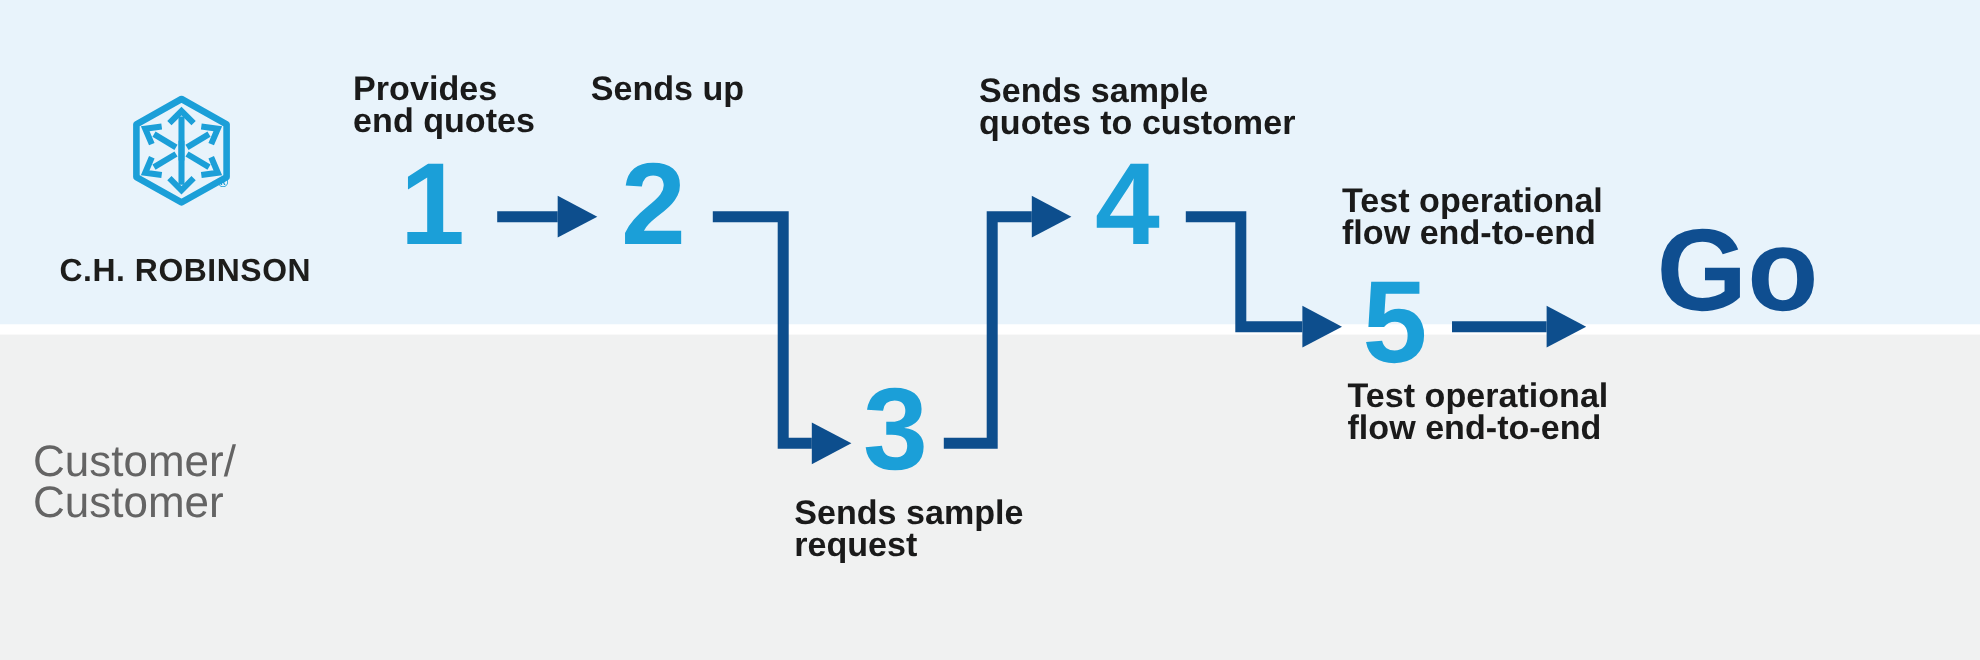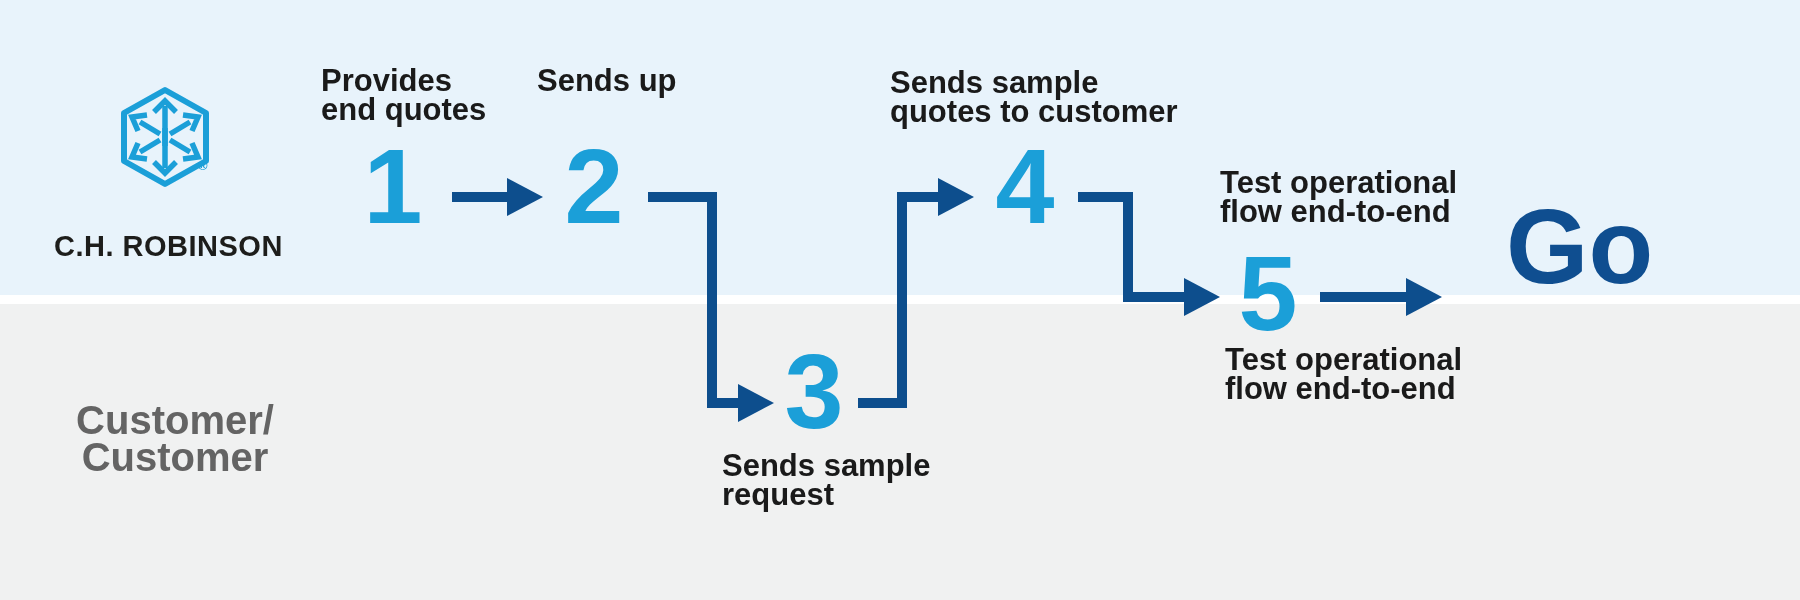--- a/index.html
+++ b/index.html
@@ -39,22 +39,22 @@
 
   .flow-svg{position:absolute;left:0;top:0;z-index:3;}
 
   .go-live{
     position:absolute;left:1506px;top:196px;z-index:4;
     font-size:106px;line-height:100px;font-weight:700;color:var(--go-navy);white-space:nowrap;
   }
   .go-live span{display:block;}
 
   .customer-label{
-    position:absolute;left:30px;top:402px;width:290px;text-align:center;
-    font-size:40px;line-height:37px;font-weight:700;color:var(--shipper-gray);
+    position:absolute;left:30px;top:402px;width:290px;
+    font-size:40px;line-height:37px;font-weight:400;color:var(--shipper-gray);
   }
   .customer-label span{display:block;}
 </style>
 </head>
 <body>
 
 <div class="lane lane-top"></div>
 <div class="lane lane-bottom"></div>
 <div class="divider"></div>
 

